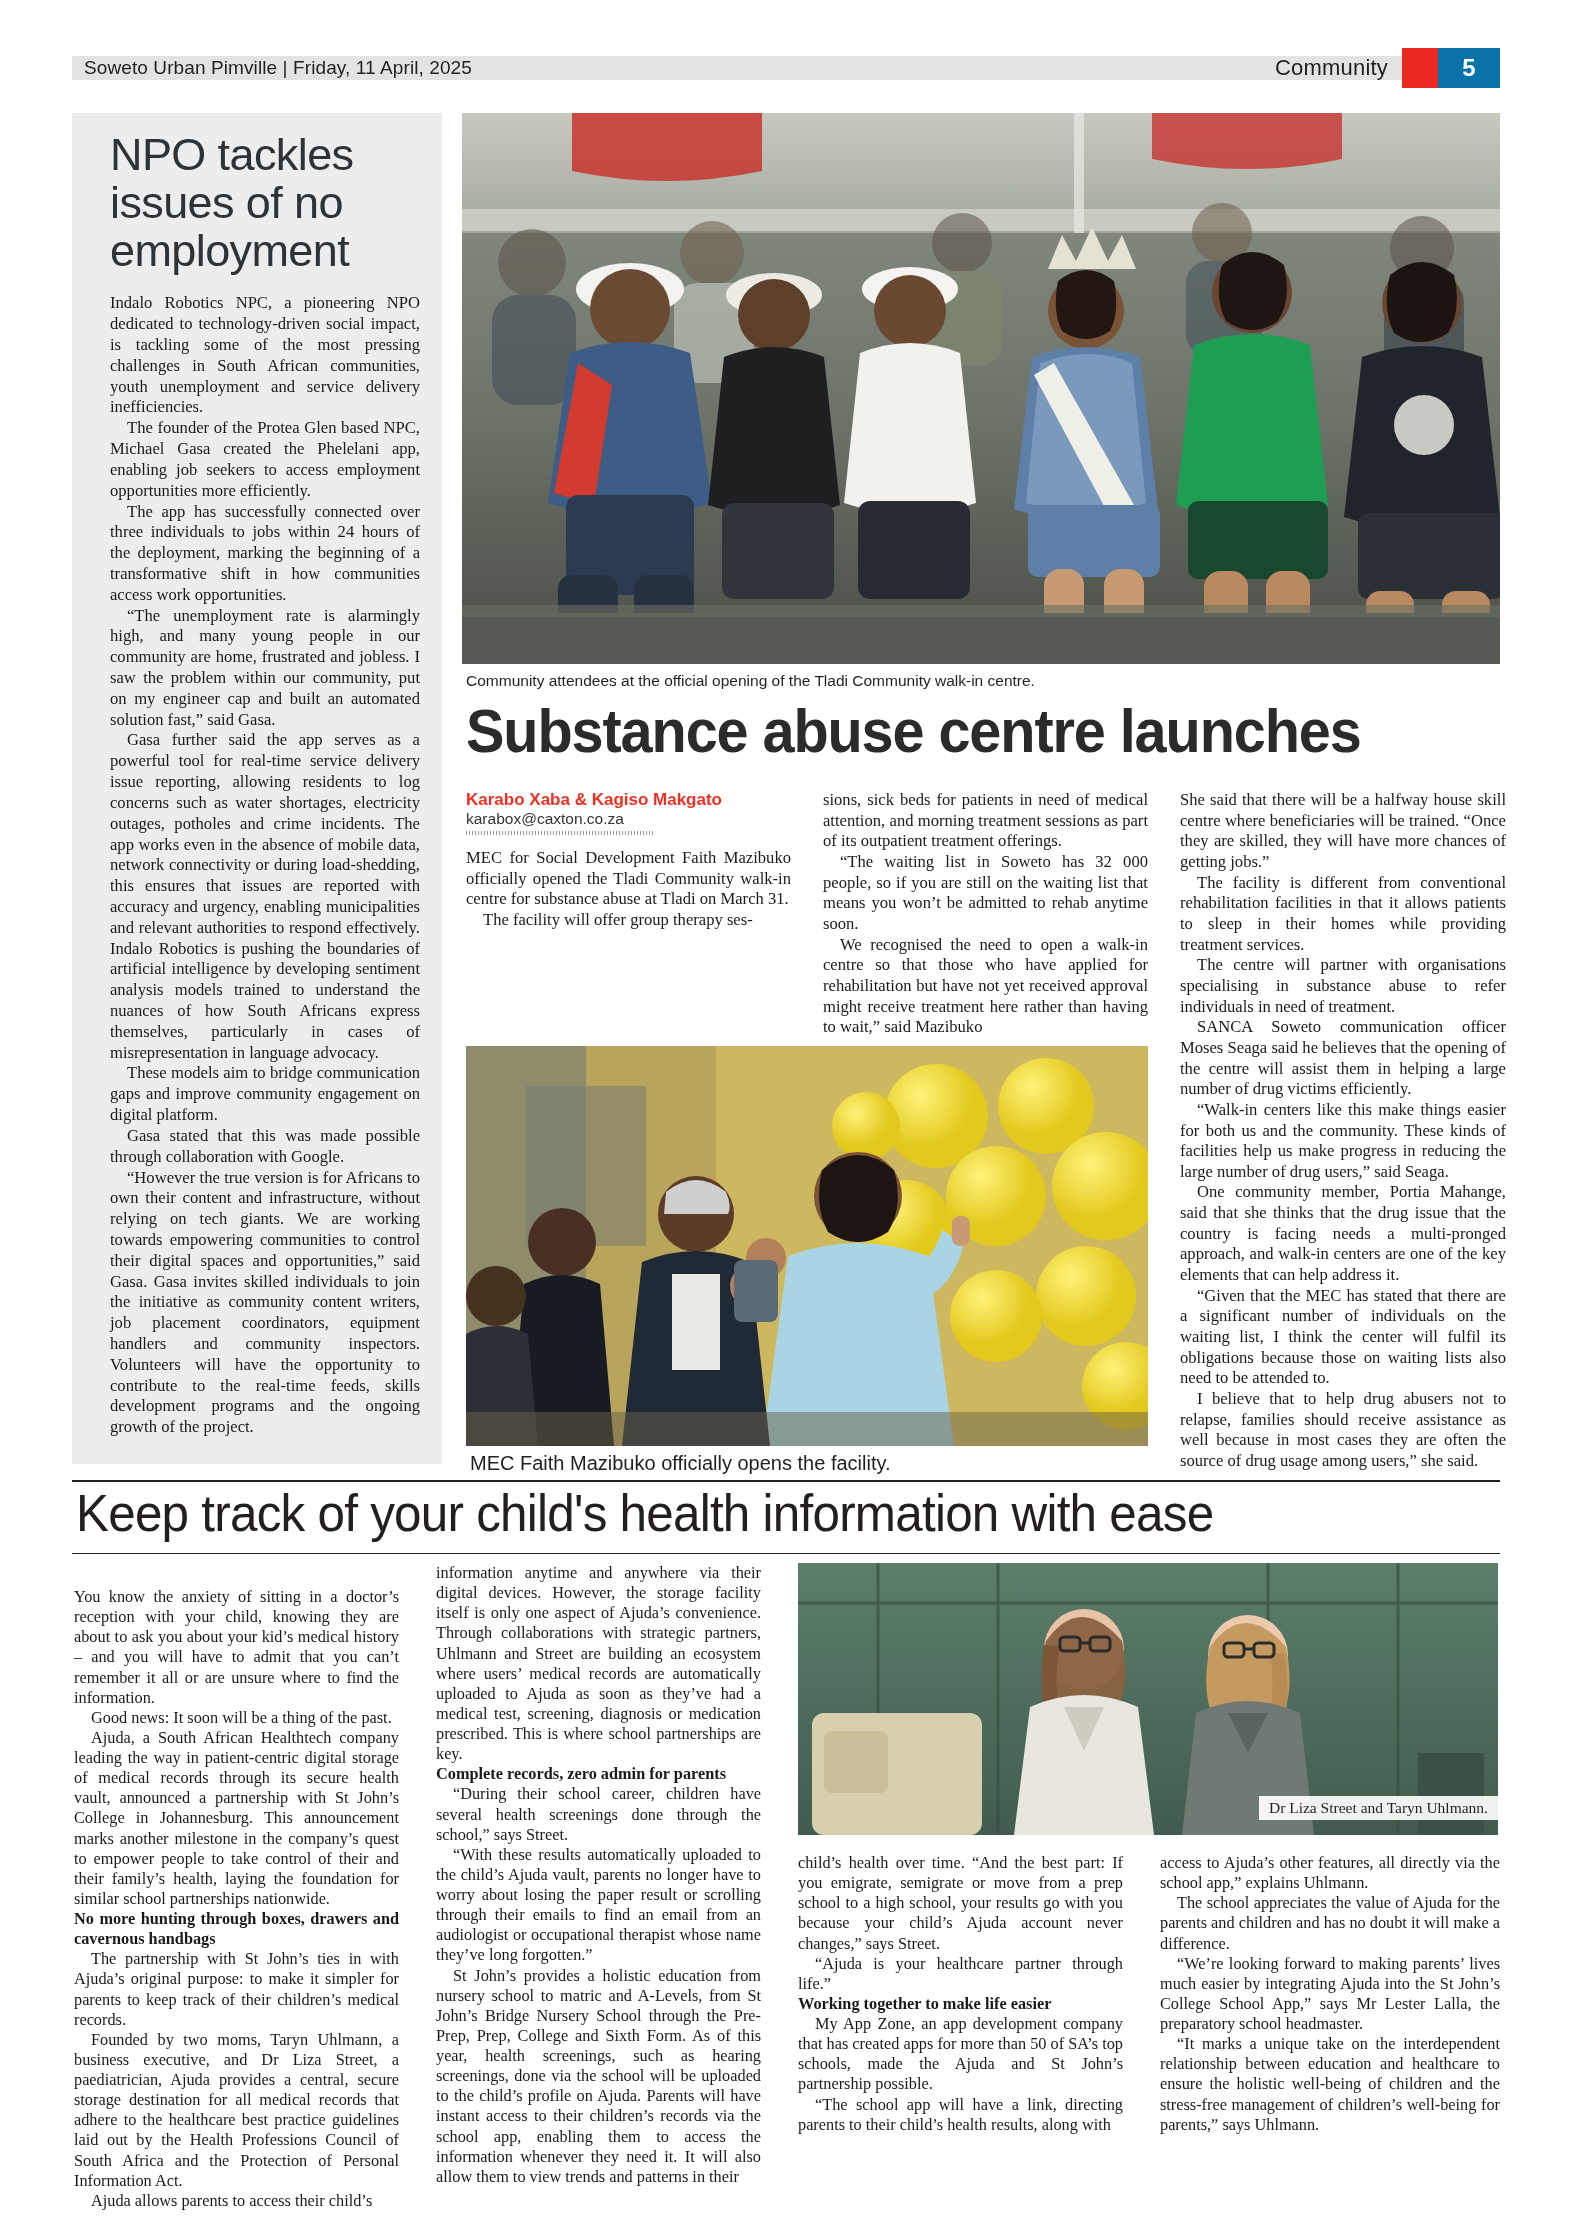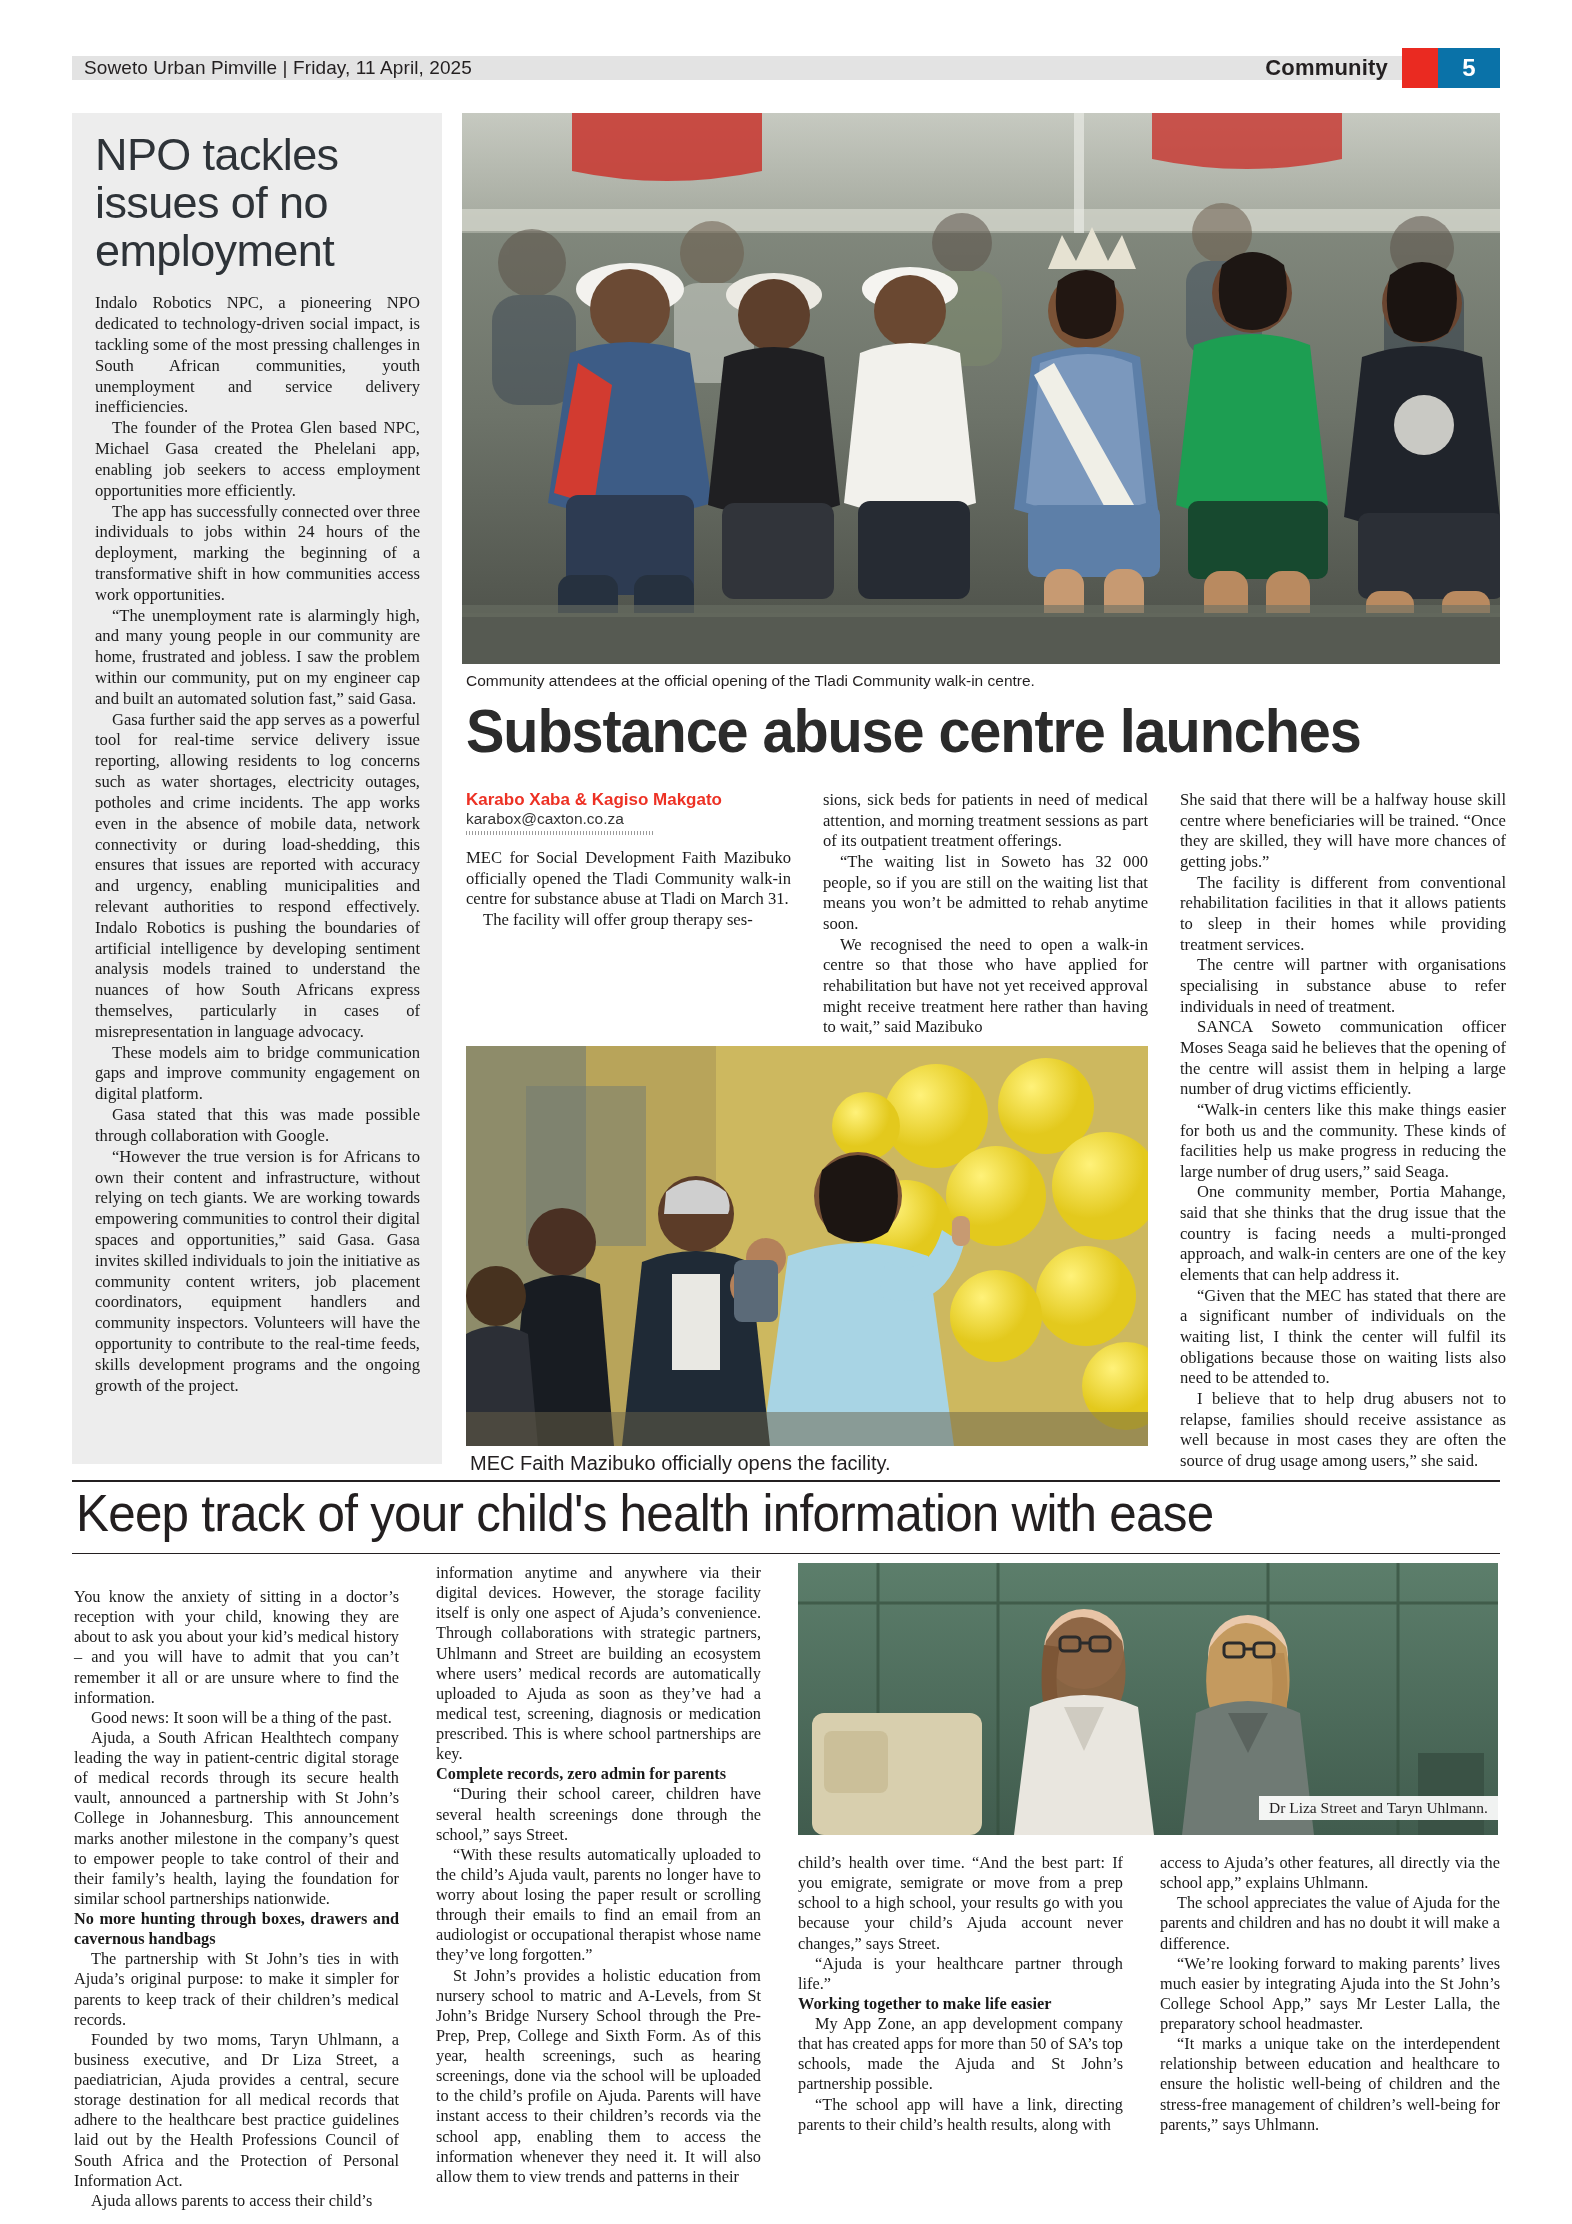--- a/index.html
+++ b/index.html
@@ -17,34 +17,34 @@
     background: #e3e3e3; display: flex; align-items: center;
   }
   .masthead-left {
     font-family: "Liberation Sans", sans-serif;
     font-size: 19px; color: #231f20; padding-left: 12px; letter-spacing: .1px;
     white-space: nowrap;
   }
   .masthead-spacer { flex: 1 1 auto; }
   .masthead-section {
     font-family: "Liberation Sans", sans-serif;
-    font-weight: bold; font-size: 22px; color: #231f20;
+    font-weight: normal; font-size: 22px; color: #231f20;
     padding-right: 14px; letter-spacing: .2px;
   }
   .masthead-red { width: 36px; height: 40px; background: #ea2a21; }
   .masthead-page {
     width: 62px; height: 40px; background: #0a72a8; color: #fff;
     font-family: "Liberation Sans", sans-serif; font-weight: bold; font-size: 24px;
     display: flex; align-items: center; justify-content: center;
   }
 
   
   .sidebar {
     position: absolute; left: 72px; top: 113px; width: 370px; height: 1351px;
-    background: #ededed; padding: 18px 22px 12px 23px;
+    background: #ededed; padding: 18px 22px 12px 38px;
   }
   .sidebar-head {
     font-family: "Liberation Sans", sans-serif;
     font-size: 45px; line-height: 1.07; color: #2e3338; font-weight: 400;
     letter-spacing: -0.6px; margin-bottom: 18px;
   }
   .sidebar-body { font-size: 16.6px; line-height: 1.255; color: #1a1a1a; text-align: justify; }
   .sidebar-body p { text-indent: 17px; hyphens: auto; }
   .sidebar-body p.first { text-indent: 0; }
 

